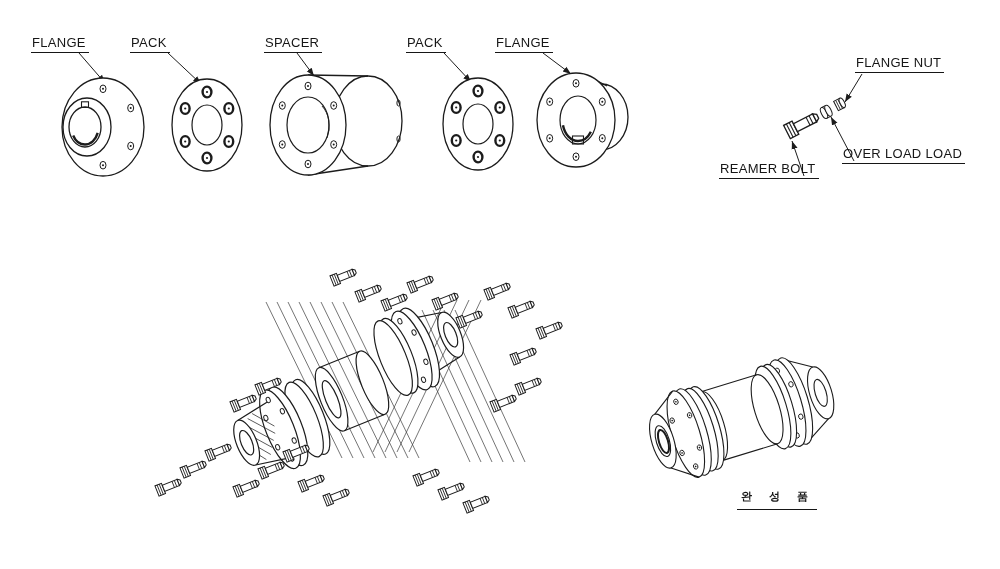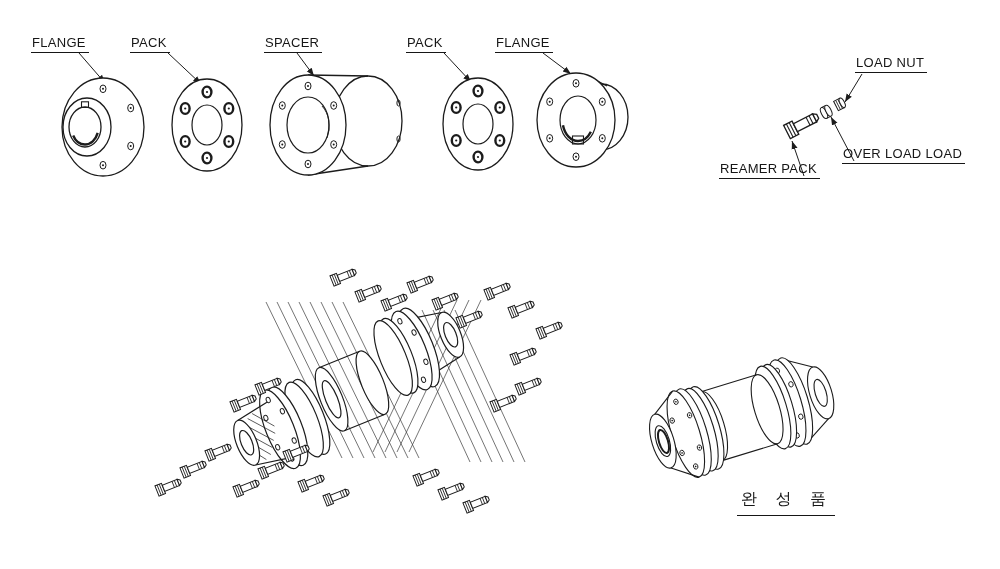--- a/index.html
+++ b/index.html
@@ -17,22 +17,22 @@
     font-size:13px;
     color:#161616;
     letter-spacing:0.3px;
     border-bottom:1.6px solid #161616;
     padding:0 3px 2px 1px;
     white-space:nowrap;
     line-height:1.1;
   }
   .korean-label {
     position:absolute;
-    font-size:16px;
-    font-weight:normal;
+    font-size:11px;
+    font-weight:bold;
     color:#161616;
     letter-spacing:7px;
     border-bottom:1.8px solid #161616;
     padding:0 2px 5px 4px;
     white-space:nowrap;
   }
 </style>
 </head>
 <body>
 
@@ -329,19 +329,19 @@
     <ellipse cx="3.5" cy="0.5" rx="4.5" ry="12" stroke-width="2"></ellipse>
   </g>
 </svg>
 
 <div class="part-label" style="left:31px;  top:36px;">FLANGE</div>
 <div class="part-label" style="left:130px; top:36px;">PACK</div>
 <div class="part-label" style="left:243px; top:36px;margin-left:21px;">SPACER</div>
 <div class="part-label" style="left:406px; top:36px;">PACK</div>
 <div class="part-label" style="left:495px; top:36px;">FLANGE</div>
 
-<div class="part-label" style="left:855px; top:56px;">LOAD NUT</div>
-<div class="part-label" style="left:719px; top:162px;">REAMER PACK</div>
+<div class="part-label" style="left:855px; top:56px;">FLANGE NUT</div>
+<div class="part-label" style="left:719px; top:162px;">REAMER BOLT</div>
 <div class="part-label" style="left:842px; top:147px;">OVER LOAD LOAD</div>
 
 <div class="korean-label" style="left:737px; top:489px;">완 성 품</div>
 
 </div>
 
 </body></html>

